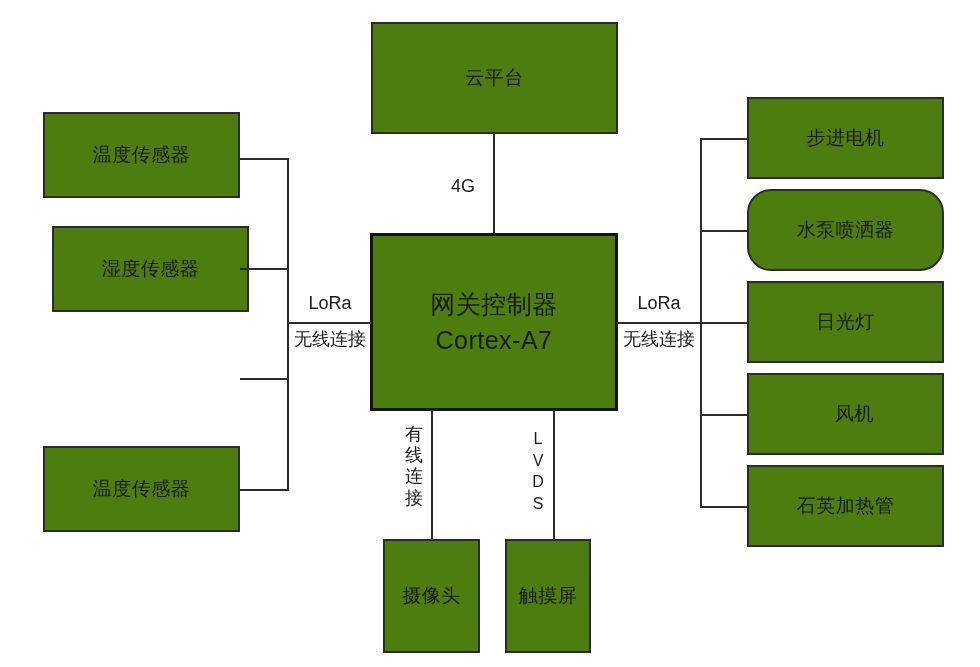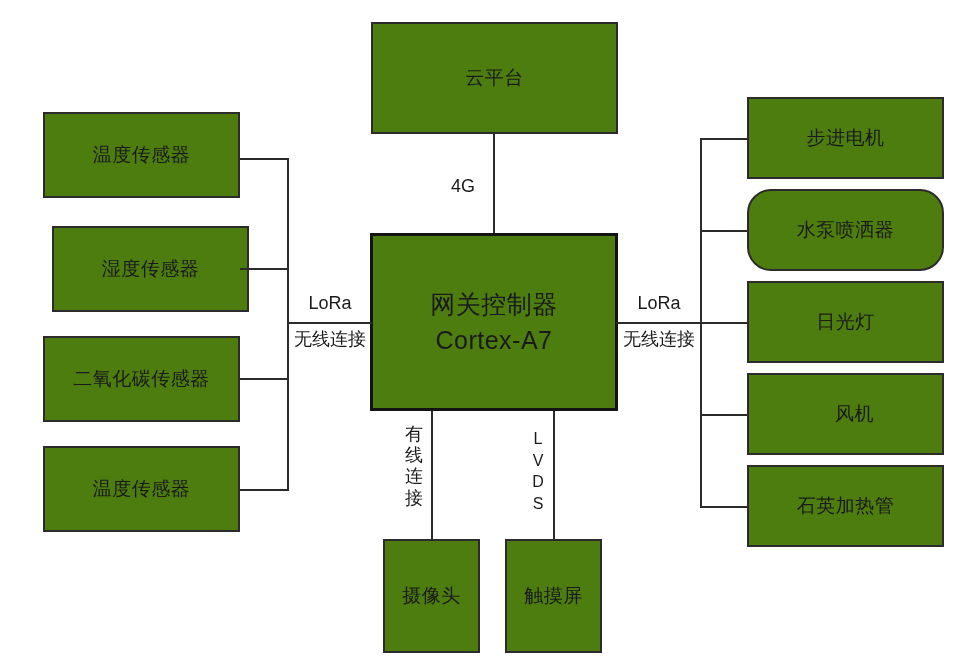--- a/index.html
+++ b/index.html
@@ -102,23 +102,20 @@
       <span class="node-label">Cortex-A7</span>
     </div>
   </div>
 
   <div class="node" style="left:43px; top:112px; width:197px; height:86px;">
     <span class="node-label">温度传感器</span>
   </div>
   <div class="node" style="left:43px; top:226px; width:197px; height:86px;margin-left:9px;">
     <span class="node-label">湿度传感器</span>
   </div>
-  <div class="node" style="left:43px; top:336px; width:197px; height:86px;">
-    <span class="node-label">二氧化碳传感器</span>
-  </div>
   <div class="node" style="left:43px; top:446px; width:197px; height:86px;">
     <span class="node-label">温度传感器</span>
   </div>
 
   <div class="line h" style="left:240px; top:158px; width:49px;"></div>
   <div class="line h" style="left:240px; top:268px; width:49px;"></div>
   <div class="line h" style="left:240px; top:378px; width:49px;"></div>
   <div class="line h" style="left:240px; top:489px; width:49px;"></div>
 
   <div class="line v" style="left:287px; top:158px; height:333px;"></div>
@@ -167,17 +164,17 @@
   <div class="edge-label-vertical latin" style="left:527px; top:428px;">
     <span>L</span>
     <span>V</span>
     <span>D</span>
     <span>S</span>
   </div>
 
   <div class="node" style="left:383px; top:539px; width:97px; height:114px;">
     <span class="node-label">摄像头</span>
   </div>
-  <div class="node" style="left:505px; top:539px; width:97px; height:114px;font-family:Liberation Serif, serif;">
+  <div class="node" style="left:505px; top:539px; width:86px; height:114px;font-family:Liberation Serif, serif;">
     <span class="node-label">触摸屏</span>
   </div>
 
 </div>
 
 </body></html>

